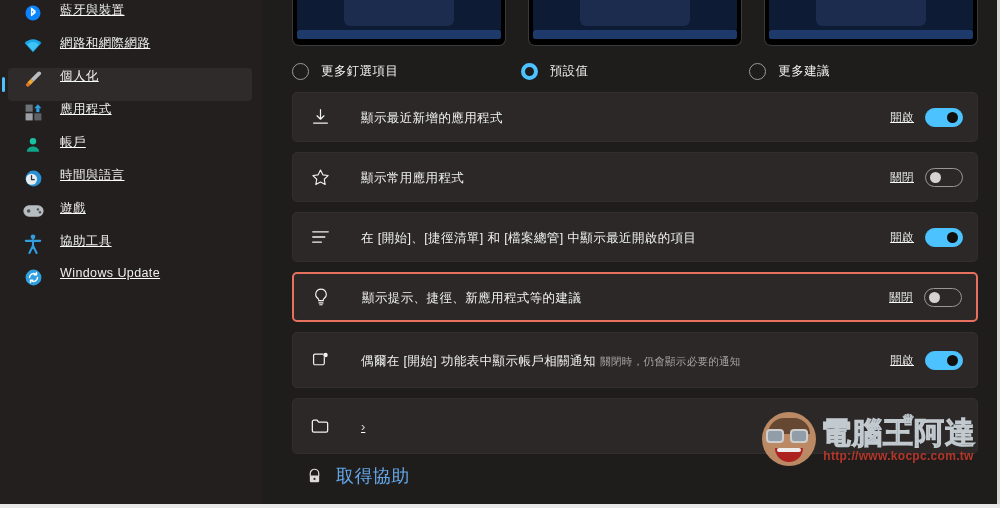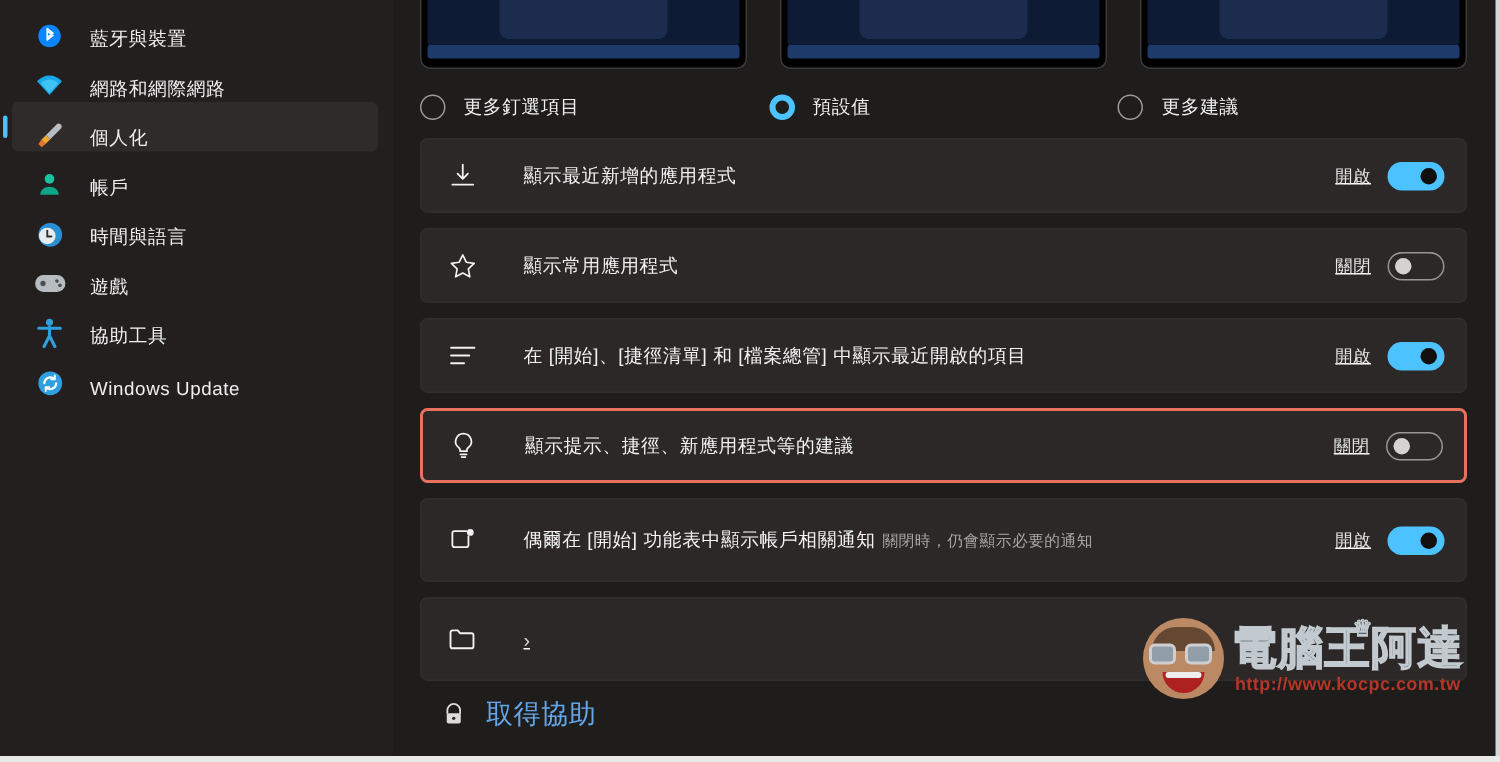--- a/index.html
+++ b/index.html
@@ -26,23 +26,24 @@
     padding-top: 2px;
     flex: 0 0 262px;
     position: relative;
   }
   .nav-item {
     position: relative;
     height: 33px;
     margin: 0 10px 0 8px;
     border-radius: 4px;
     display: flex;
-    align-items: flex-end;
+    align-items: flex-start;
     padding-left: 14px;
     cursor: default;
+    text-decoration: underline;
   }
   .nav-item.selected {
     background: #2e2b2a;
   }
   .nav-item.selected::before {
     content: "";
     position: absolute;
     left: -6px;
     top: 9px;
     width: 3px;
@@ -68,21 +69,21 @@
   
   #main {
     flex: 1 1 auto;
     height: 508px;
     position: relative;
     background: #1f1d1c;
     overflow: hidden;
   }
   #main-inner {
     position: absolute;
-    left: 4px; top: 0; right: 0;
+    left: 16px; top: 0; right: 0;
     padding: 0 22px 0 14px;
   }
 
   
   .preview-row {
     display: flex;
     gap: 22px;
     padding: 0 0 0 0;
     height: 46px;
   }
@@ -344,20 +345,32 @@
       <span class="nav-icon">
         <svg width="21" height="21" viewBox="0 0 24 24">
           <path d="M20 3.5c1 1 1 2.2 0 3.2l-8 8-3.2-3.2 8-8c1-1 2.2-1 3.2 0z" fill="#b9bcc0"></path>
           <path d="M8.8 11.5l3.2 3.2-3.6 3.6-3.2-3.2z" fill="#f0a830"></path>
           <path d="M5.2 15.1l3.2 3.2-3 2.4-2.4-2.4z" fill="#e8732a"></path>
         </svg>
       </span>
       <span class="nav-label">個人化</span>
     </div>
 
+    <div class="nav-item">
+      <span class="nav-icon">
+        <svg width="19" height="19" viewBox="0 0 24 24">
+          <rect x="2" y="2" width="9" height="9" fill="#6d7278"></rect>
+          <rect x="2" y="13" width="9" height="9" fill="#9aa0a6"></rect>
+          <rect x="13" y="13" width="9" height="9" fill="#5c6166"></rect>
+          <path d="M17.5 1.5l4.5 5h-9z" fill="#2f9fe0"></path>
+          <rect x="15.5" y="6.5" width="4" height="5" fill="#2f9fe0"></rect>
+        </svg>
+      </span>
+      <span class="nav-label">應用程式</span>
+    </div>
 
     <div class="nav-item">
       <span class="nav-icon">
         <svg width="18" height="18" viewBox="0 0 24 24">
           <circle cx="12" cy="7" r="4.3" fill="#19c2a0"></circle>
           <path d="M3.8 21c0-4.2 3.7-7 8.2-7s8.2 2.8 8.2 7z" fill="#0fa588"></path>
         </svg>
       </span>
       <span class="nav-label">帳戶</span>
     </div>

